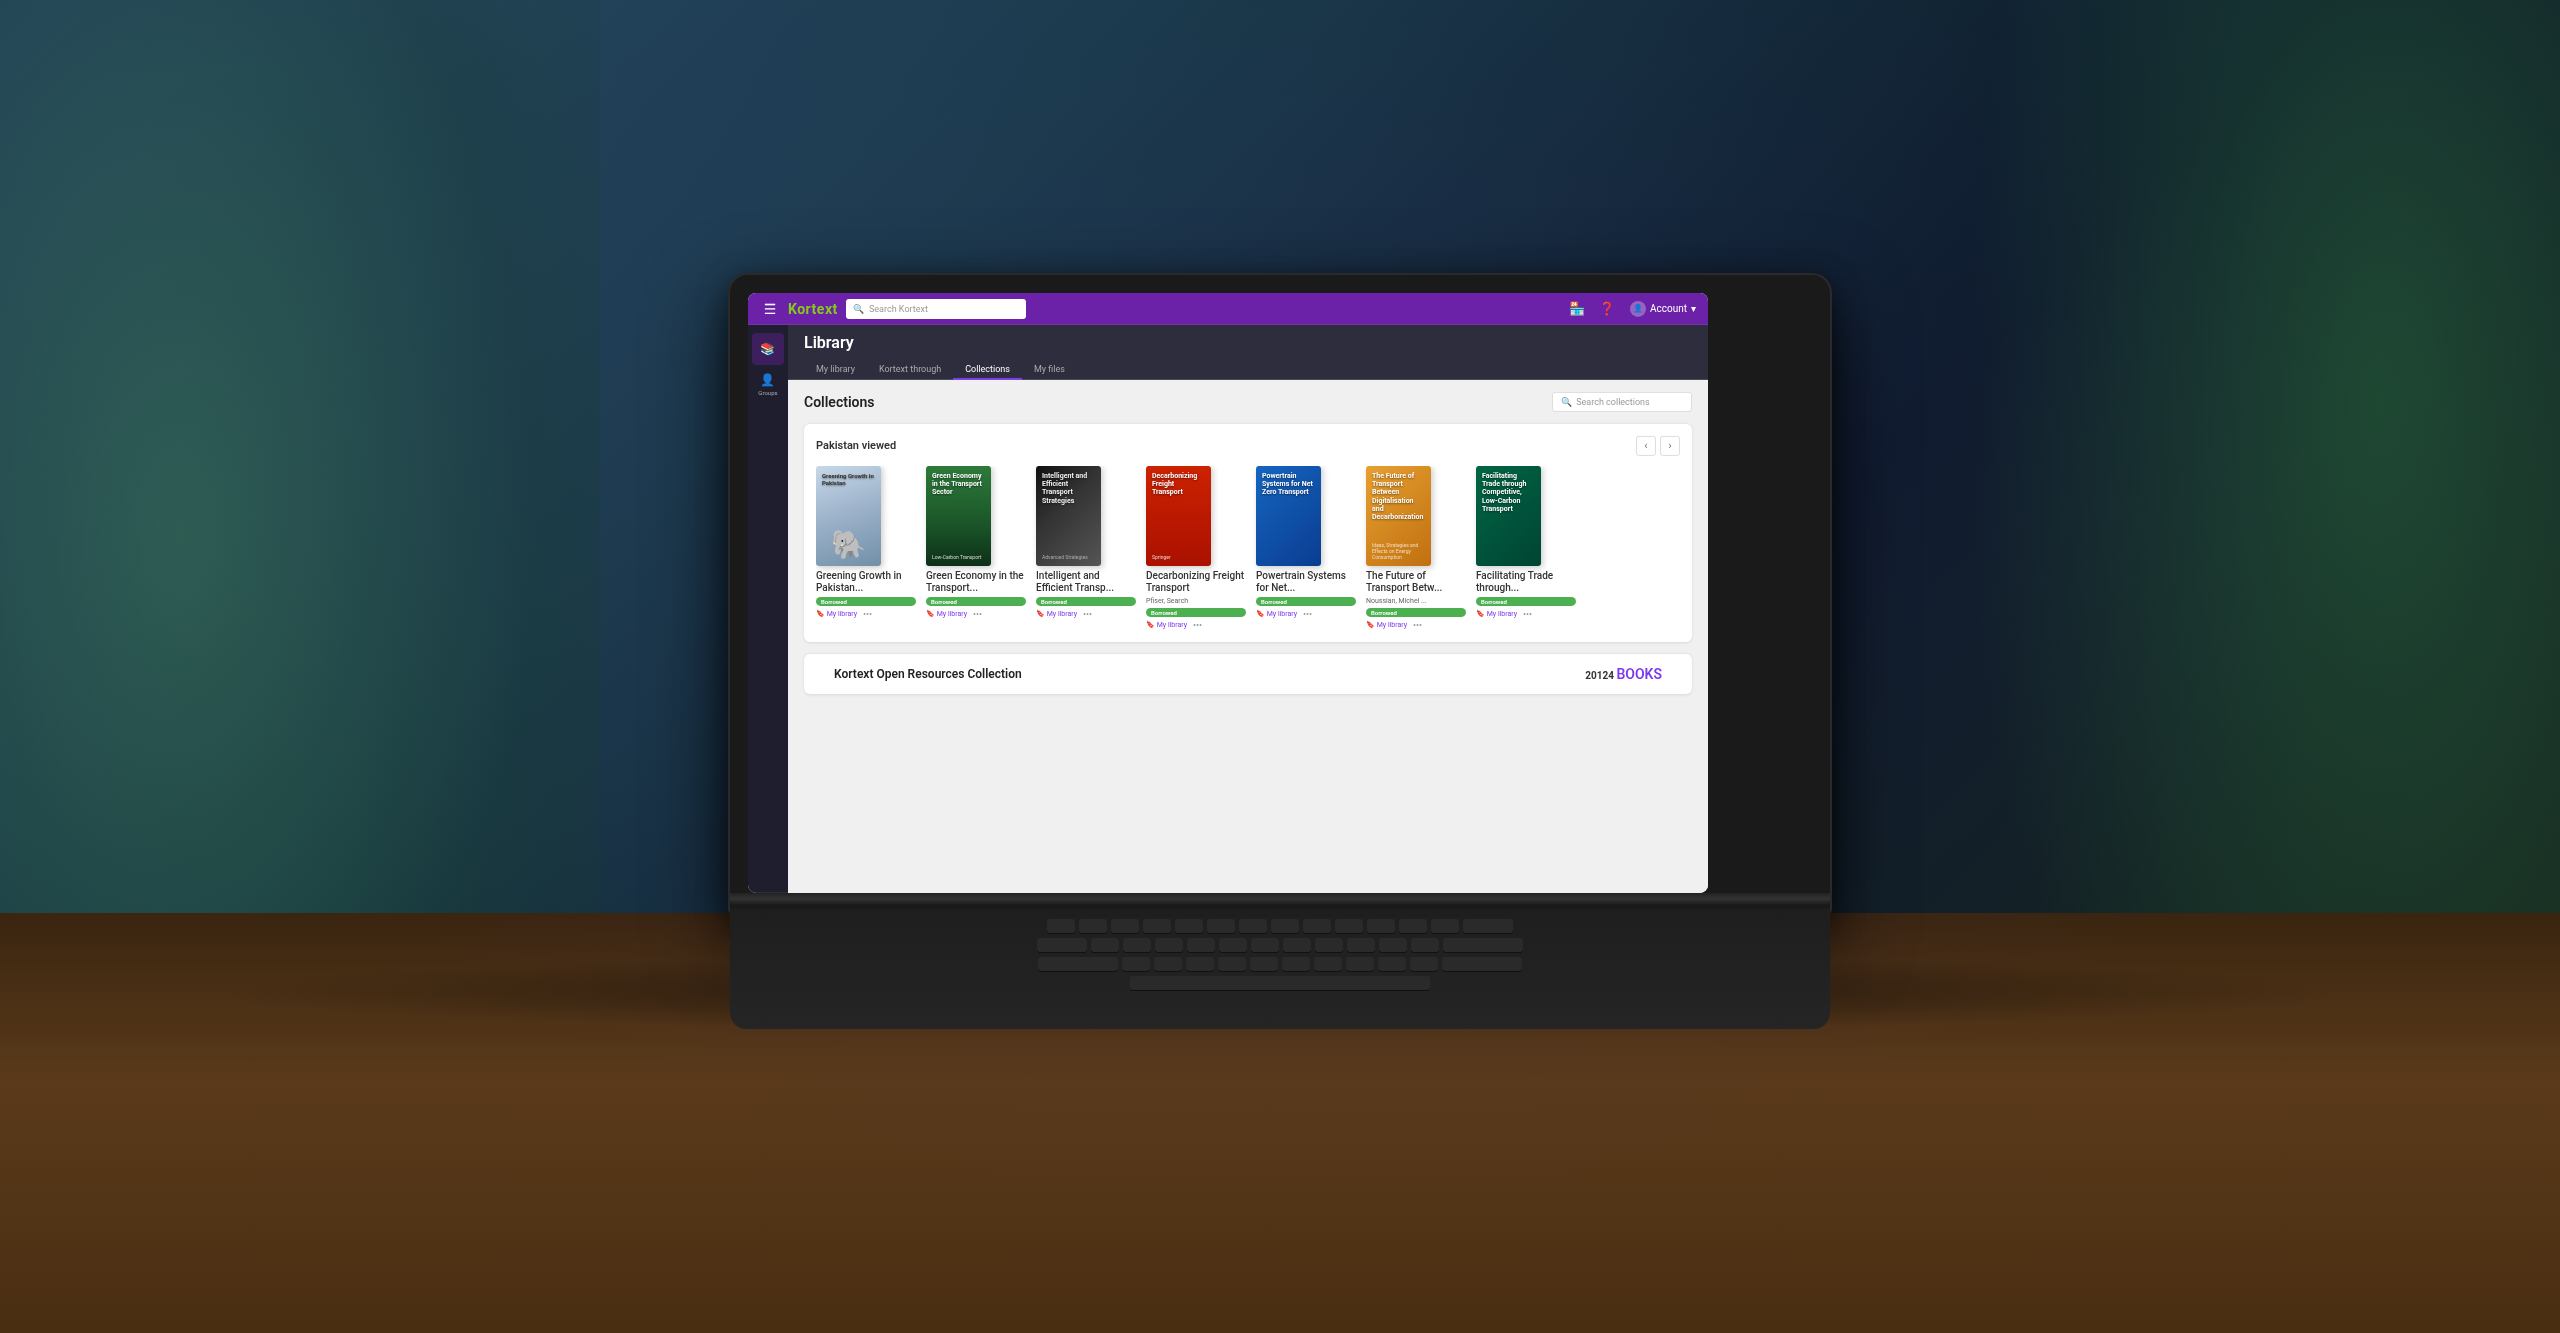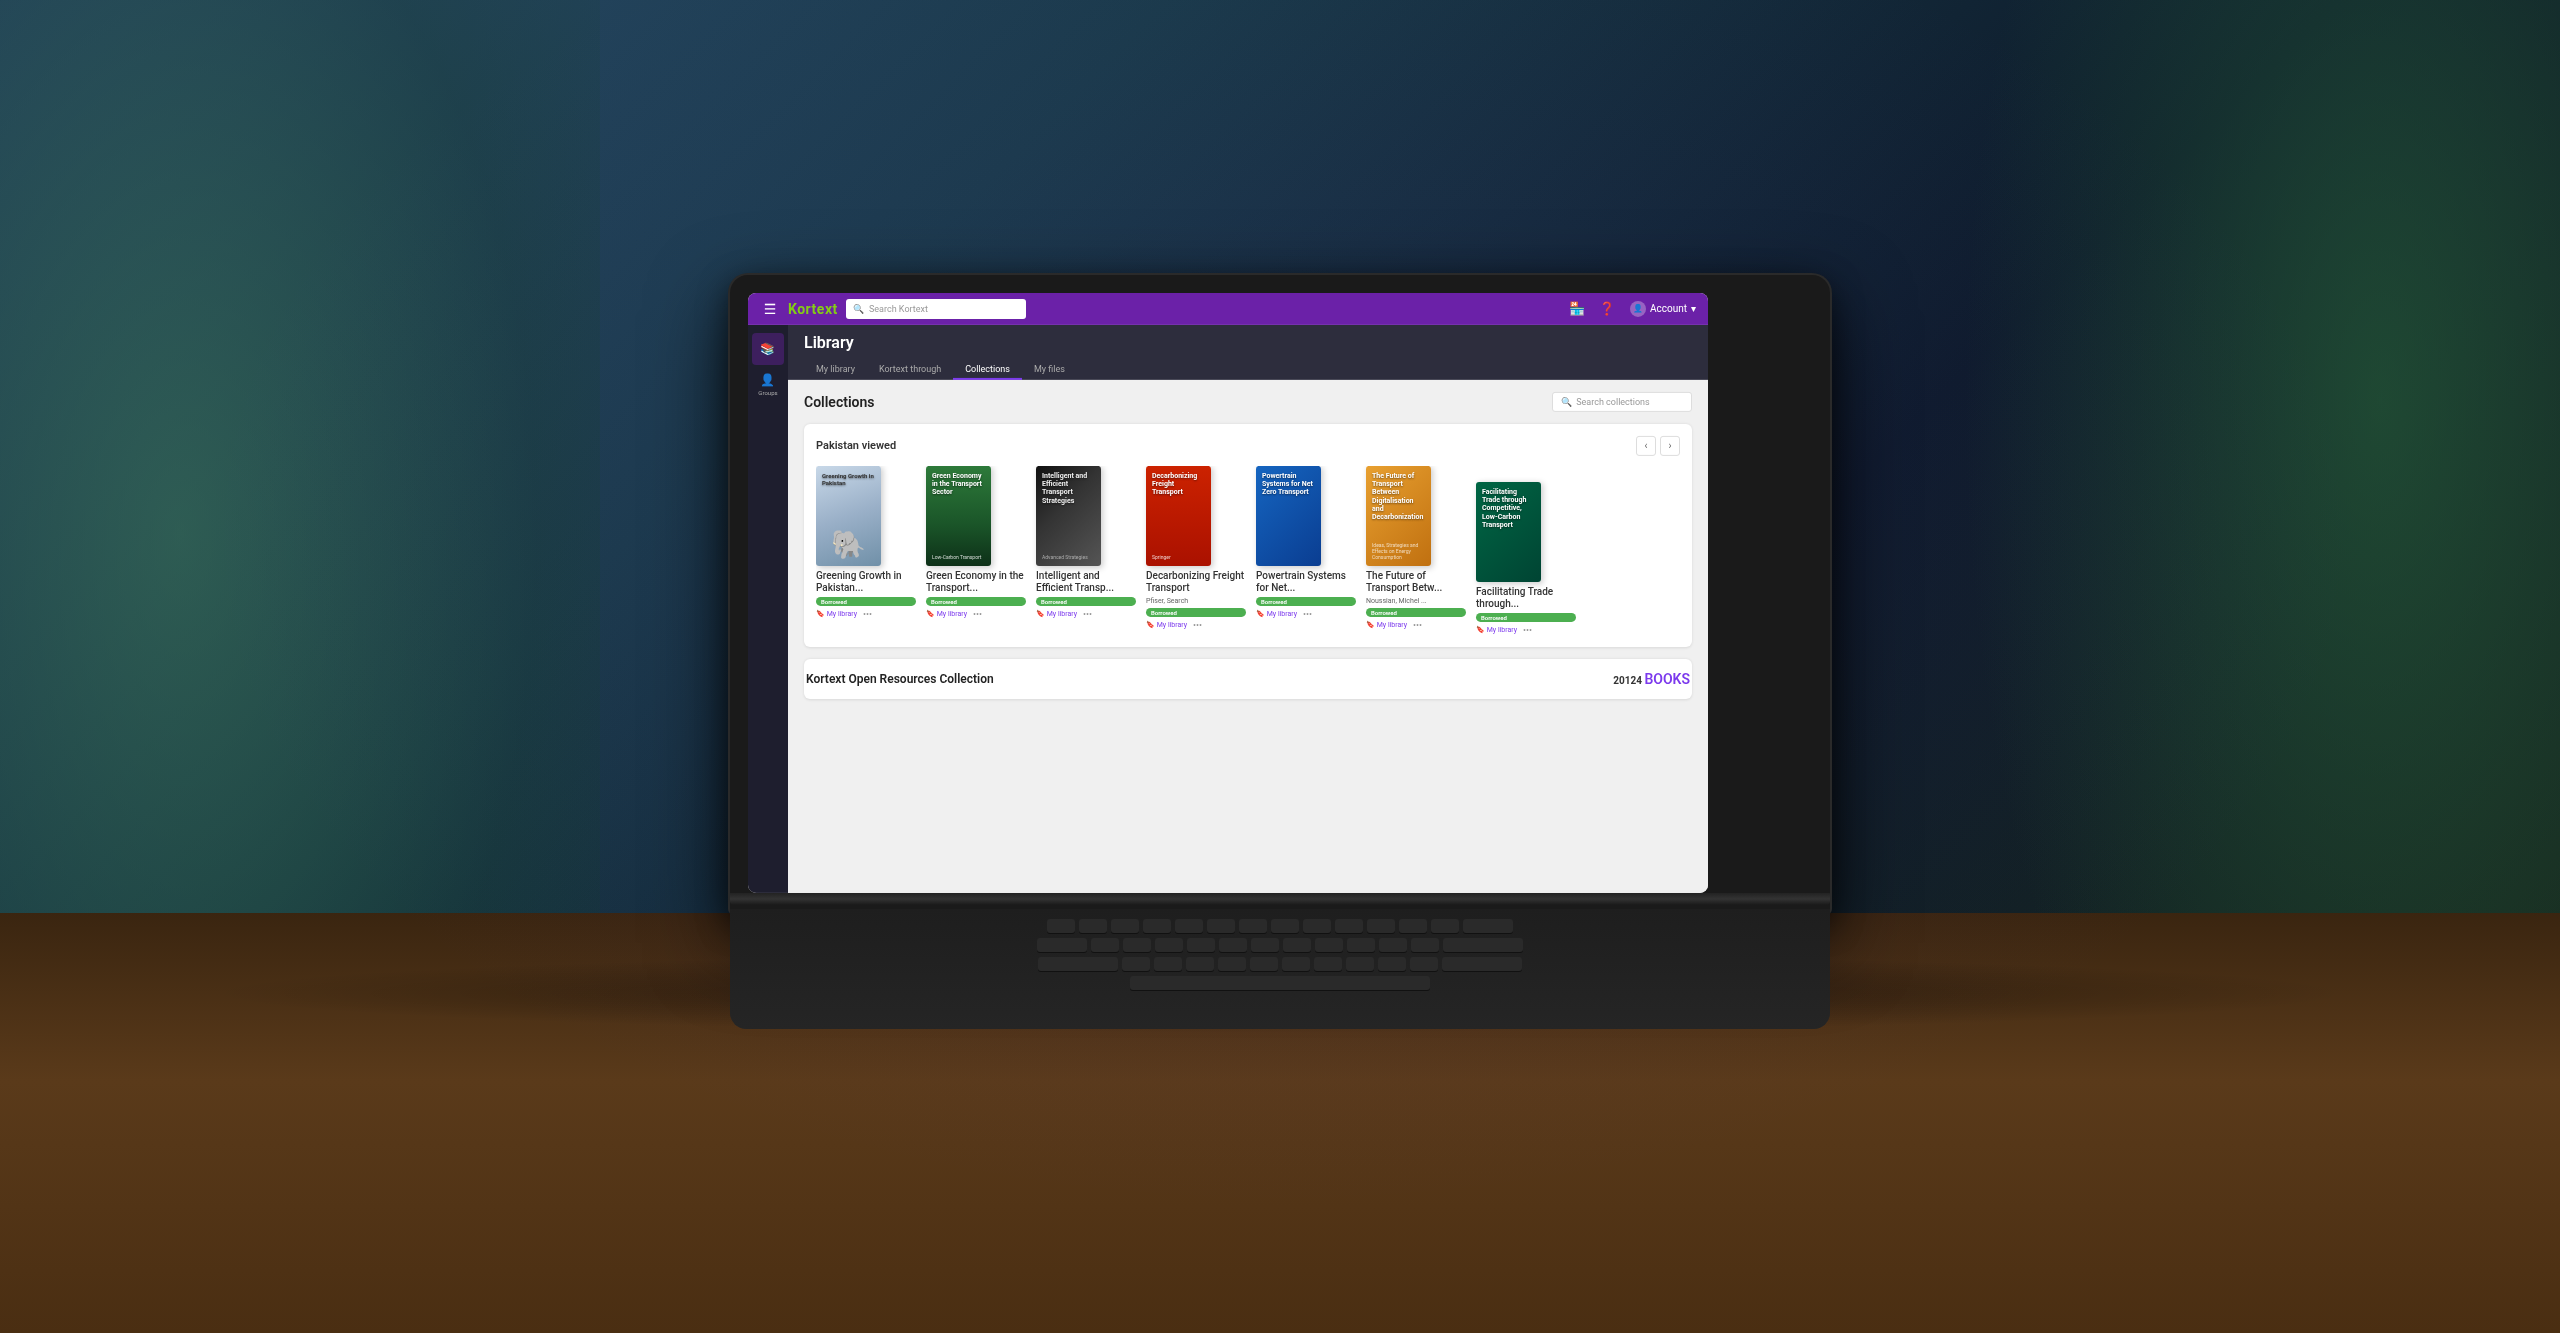--- a/index.html
+++ b/index.html
@@ -402,21 +402,21 @@
       color: #999;
       font-size: 9px;
       cursor: pointer;
       padding: 0 2px;
     }
 
     
     .open-resources-card {
       background: white;
       border-radius: 6px;
-      padding: 12px 2px;
+      padding: 12px 30px;
       box-shadow: 0 1px 3px rgba(0,0,0,0.1);
       display: flex;
       justify-content: space-between;
       align-items: center;
     }
     .open-resources-title {
       font-size: 12px;
       font-weight: 600;
       color: #222;
     }
@@ -462,21 +462,20 @@
       background: linear-gradient(180deg, #cc2200 0%, #aa1100 100%);
     }
     .cover-powertrain {
       background: linear-gradient(135deg, #1565c0 0%, #0a3d91 100%);
     }
     .cover-future-transport {
       background: linear-gradient(135deg, #e8a030 0%, #c07010 100%);
     }
     .cover-facilitating {
       background: linear-gradient(135deg, #006644 0%, #004433 100%);
-      margin-top: 16px;
     }
   </style>
 </head>
 <body>
 
 <div class="bg-scene"></div>
 <div class="bg-blur-left"></div>
 <div class="bg-blur-right"></div>
 <div class="bg-desk"></div>
 <div class="bg-desk-shadow"></div>

